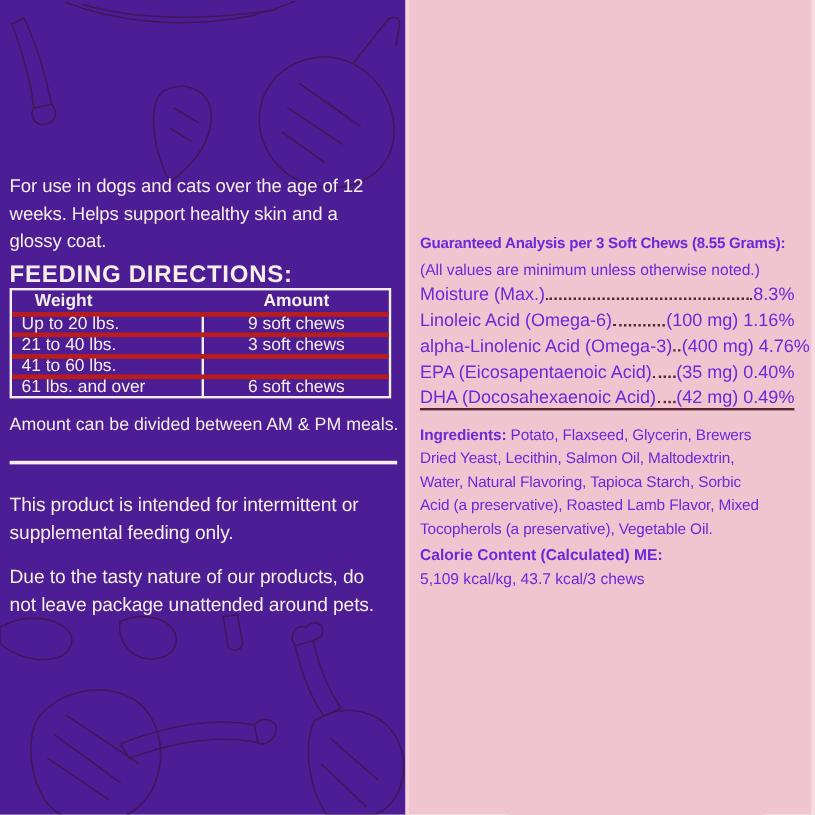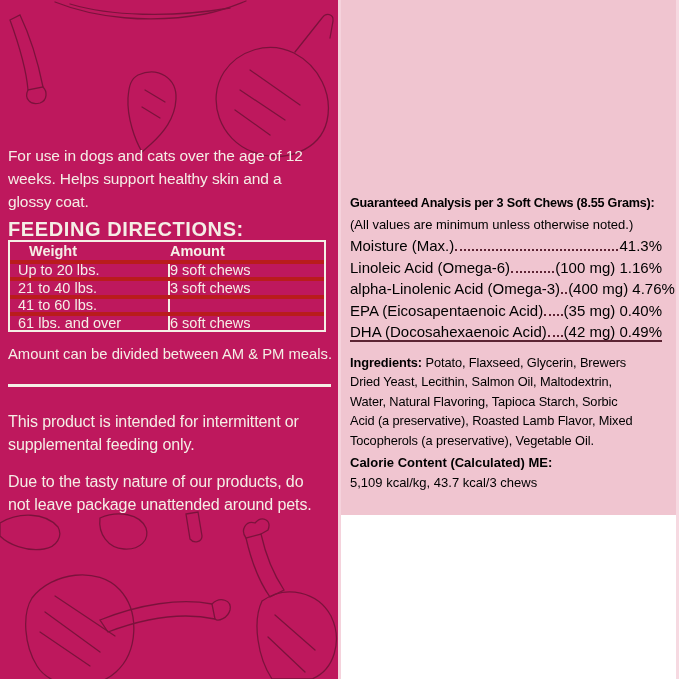--- a/index.html
+++ b/index.html
@@ -3,56 +3,56 @@
 <meta charset="utf-8">
 <style>
   * { margin:0; padding:0; box-sizing:border-box; }
   html,body { width:679px; height:679px; }
   body { font-family:"Liberation Sans", sans-serif; overflow:hidden; }
   .label { position:relative; width:679px; height:679px; }
 
   
   .left-panel {
     position:absolute; left:0; top:0; width:338px; height:679px;
-    background:#be185d; color:#F5EEE6;
+    background:#4c1d95; color:#F5EEE6;
   }
   .decor { position:absolute; left:0; top:0; width:338px; height:679px; pointer-events:none; }
 
   .intro { position:absolute; left:8px; top:144px; }
   .txt-line { white-space:nowrap; font-size:15.5px; line-height:23px; letter-spacing:-0.1px; font-weight:500; }
 
   .feeding-heading {
     position:absolute; left:8px; top:218px;
     font-size:20px; font-weight:700; letter-spacing:0.6px; white-space:nowrap;
   }
 
   .ftable {
     position:absolute; left:8px; top:240px; width:318px;
     border:2px solid #F5EEE6; font-size:14.5px; font-weight:500;
   }
   .frow { display:flex; height:17.5px; align-items:center; }
   .frow + .frow { border-top:4px solid #b91c1c; }
   .fcell-w { width:160px; padding-left:8px; white-space:nowrap; }
   .fhead .fcell-w { padding-left:19px; font-weight:700; }
-  .fcell-a { flex:1; white-space:nowrap; }
+  .fcell-a { flex:1; text-align:center; white-space:nowrap; }
   .fhead .fcell-a { font-weight:700; }
   .frow.fdata .fcell-w { border-right:2px solid #F5EEE6; height:100%; display:flex; align-items:center; }
 
   .amount-note { position:absolute; left:8px; top:346px; font-size:14.8px; font-weight:500; white-space:nowrap; }
 
   .white-divider { position:absolute; left:8px; top:384px; width:323px; height:2.5px; background:#F5EEE6; }
 
   .intermittent-note { position:absolute; left:8px; top:410px; }
   .caution-note { position:absolute; left:8px; top:470px; }
   .intermittent-note .txt-line, .caution-note .txt-line { font-size:16px; }
 
   
   .right-panel {
-    position:absolute; left:338px; top:0; width:341px; height:515px;
-    background:#F0C5D0; color:#000000;
+    position:absolute; left:338px; top:0; width:341px; height:679px;
+    background:#F0C5D0; color:#6d28d9;
   }
   .edge-stripe-left  { position:absolute; left:0; top:0; width:3px; height:679px; background:#F5D2DC; }
   .edge-stripe-right { position:absolute; right:0; top:0; width:3px; height:679px; background:#F6D9E1; }
 
   .ga-heading {
     position:absolute; left:12px; top:196px;
     font-size:12.6px; font-weight:700; letter-spacing:-0.2px; white-space:nowrap;
   }
   .ga-note { position:absolute; left:12px; top:217px; font-size:13px; white-space:nowrap; }
 
@@ -152,21 +152,21 @@
     <div class="edge-stripe-left"></div>
     <div class="edge-stripe-right"></div>
 
     <div class="ga-heading">Guaranteed Analysis per 3 Soft Chews (8.55 Grams):</div>
     <div class="ga-note">(All values are minimum unless otherwise noted.)</div>
 
     <div class="ga-rows">
       <div class="ga-row">
         <span class="ga-label">Moisture (Max.)</span>
         <span class="ga-leader"></span>
-        <span class="ga-value">41.3%</span>
+        <span class="ga-value">8.3%</span>
       </div>
       <div class="ga-row">
         <span class="ga-label">Linoleic Acid (Omega-6)</span>
         <span class="ga-leader"></span>
         <span class="ga-value">(100 mg) 1.16%</span>
       </div>
       <div class="ga-row">
         <span class="ga-label">alpha-Linolenic Acid (Omega-3)</span>
         <span class="ga-leader"></span>
         <span class="ga-value">(400 mg) 4.76%</span>

